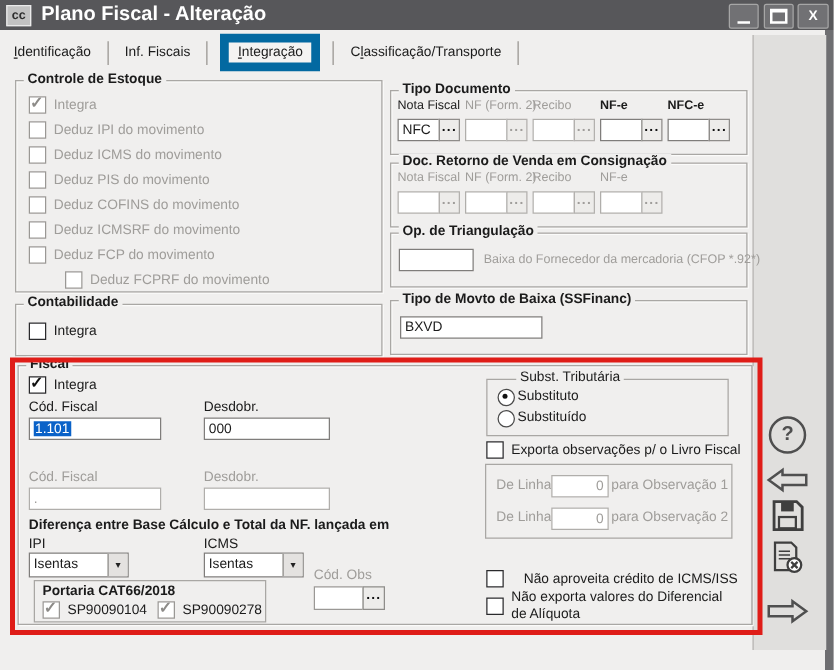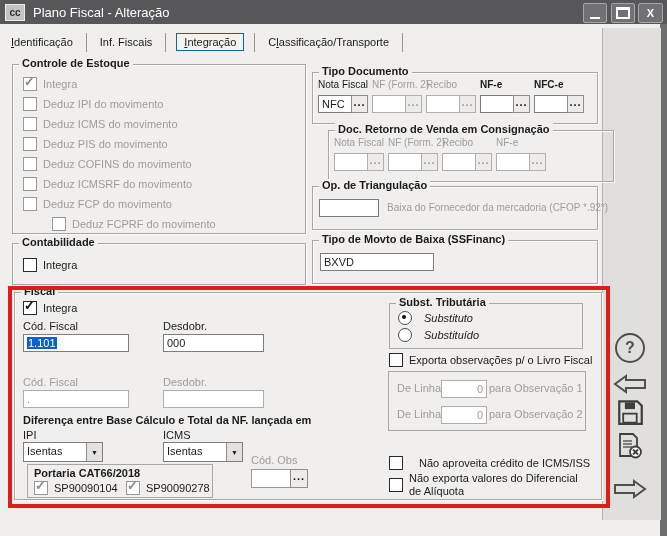--- a/index.html
+++ b/index.html
@@ -2,49 +2,49 @@
 <html><head>
 <meta charset="utf-8">
 <style>
   html,body{margin:0;padding:0;}
   .screen{position:relative;width:667px;height:536px;background:#f0efee;overflow:hidden;
           font-family:"Liberation Sans",sans-serif;font-size:11px;color:#1b1b1b;}
   
   .titlebar{position:absolute;left:0;top:0;width:667px;height:24px;background:#57575a;display:flex;align-items:center;}
   .app-icon{margin-left:5px;width:18px;height:15px;background:#c3c3c3;border:1px solid #ebebeb;color:#2f2f2f;
             font-weight:bold;font-size:10px;display:flex;align-items:center;justify-content:center;}
-  .title-text{color:#fff;font-size:13px;margin-left:8px;white-space:nowrap;}
+  .title-text{color:#fff;font-size:16px;margin-left:8px;white-space:nowrap;font-weight:bold;}
   .winbtn{position:absolute;top:3px;width:22px;height:18px;background:#717174;border:1px solid #a6a6a6;border-radius:2px;
           display:flex;align-items:center;justify-content:center;color:#fff;}
   .winbtn .minbar{width:10px;height:2px;background:#fff;margin-top:9px;}
   .winbtn .maxbox{width:10px;height:7px;border:2px solid #fff;border-top-width:3px;}
   .winbtn.close{font-weight:bold;font-size:11px;}
   
   .right-edge{position:absolute;right:0;top:24px;width:7px;height:512px;background:#6e6e71;}
   .toolstrip{position:absolute;left:602px;top:28px;width:58px;height:492px;background:#e0dfdd;border-left:1px solid #b7b5b2;}
   .tool{position:absolute;display:flex;align-items:center;justify-content:center;}
   .help-circle{border:2px solid #4f4f4f;border-radius:50%;color:#4f4f4f;font-size:16px;font-weight:bold;}
   
   .tabs{position:absolute;left:8px;top:31px;height:22px;display:flex;align-items:center;}
   .tab{padding:2px 3px;white-space:nowrap;}
   .tab .accel{text-decoration:underline;}
-  .tab.active{border:1px solid #0369a1;background:#f4f3f2;padding:2px 7px;}
+  .tab.active{border:7px solid #0369a1;background:#f4f3f2;padding:2px 7px;}
   .tabsep{width:1px;height:19px;background:#96948f;margin:0 10px;}
   
   .grp{position:absolute;border:1px solid #a9a7a4;box-shadow:inset 1px 1px 0 #fbfbfa,1px 1px 0 #fbfbfa;}
   .legend{position:absolute;top:-8px;left:6px;background:#f0efee;padding:0 3px;font-weight:bold;white-space:nowrap;}
-  .legend.plain{font-weight:bold;}
+  .legend.plain{font-weight:normal;margin-left:17px;}
   .gray{color:#9f9d9a;}
   
   .cbrow{position:absolute;display:flex;align-items:center;gap:6px;white-space:nowrap;}
   .cb{width:12px;height:12px;background:#fff;border:1px solid #2a2a2c;flex:0 0 auto;position:relative;}
   .cb.dis{border-color:#9a9895;}
   .cb .tk{position:absolute;left:0;top:-4px;font-size:13px;font-weight:bold;color:#111;}
   .cb.dis .tk{color:#8d8b88;}
-  .radio-row{position:absolute;display:flex;align-items:center;gap:12px;white-space:nowrap;font-style:italic;}
+  .radio-row{position:absolute;display:flex;gap:2px;white-space:nowrap;}
   .radio{width:12px;height:12px;border-radius:50%;background:#fff;border:1px solid #4a4a4a;position:relative;flex:0 0 auto;}
   .radio.on::after{content:"";position:absolute;left:3px;top:3px;width:4px;height:4px;border-radius:50%;background:#111;}
   .fld{position:absolute;background:#fff;border:1px solid #7f7d7b;line-height:16px;padding:0 3px;white-space:nowrap;overflow:hidden;}
   .fld.dis{border-color:#b0aeab;color:#9f9d9a;}
   .fld.num{text-align:right;}
   .dots{position:absolute;background:#edecea;border:1px solid #8f8d8a;text-align:center;font-weight:bold;
         line-height:12px;letter-spacing:1px;font-size:11px;color:#111;}
   .dots.dis{color:#9f9d9a;border-color:#b3b1ae;}
   .lbl{position:absolute;white-space:nowrap;}
   .bold{font-weight:bold;}
@@ -171,21 +171,21 @@
     <div class="fld dis" style="left:113px;top:22px;width:26px;height:16px;"></div>
     <div class="dots dis" style="left:146px;top:22px;width:15px;height:16px;">...</div>
     <div class="lbl small bold" style="left:167px;top:6px;">NF-e</div>
     <div class="fld" style="left:167px;top:22px;width:26px;height:16px;"></div>
     <div class="dots" style="left:200px;top:22px;width:15px;height:16px;">...</div>
     <div class="lbl small bold" style="left:221px;top:6px;">NFC-e</div>
     <div class="fld" style="left:221px;top:22px;width:26px;height:16px;"></div>
     <div class="dots" style="left:254px;top:22px;width:15px;height:16px;">...</div>
   </div>
 
-  <div class="grp" style="left:312px;top:130px;width:284px;height:50px;margin-left:16px;">
+  <div class="grp" style="left:312px;top:130px;width:284px;height:50px;">
     <div class="legend">Doc. Retorno de Venda em Consignação</div>
     <div class="lbl small gray" style="left:5px;top:6px;">Nota Fiscal</div>
     <div class="fld dis" style="left:5px;top:22px;width:26px;height:16px;"></div>
     <div class="dots dis" style="left:38px;top:22px;width:15px;height:16px;">...</div>
     <div class="lbl small gray" style="left:59px;top:6px;">NF (Form. 2)</div>
     <div class="fld dis" style="left:59px;top:22px;width:26px;height:16px;"></div>
     <div class="dots dis" style="left:92px;top:22px;width:15px;height:16px;">...</div>
     <div class="lbl small gray" style="left:113px;top:6px;">Recibo</div>
     <div class="fld dis" style="left:113px;top:22px;width:26px;height:16px;"></div>
     <div class="dots dis" style="left:146px;top:22px;width:15px;height:16px;">...</div>

